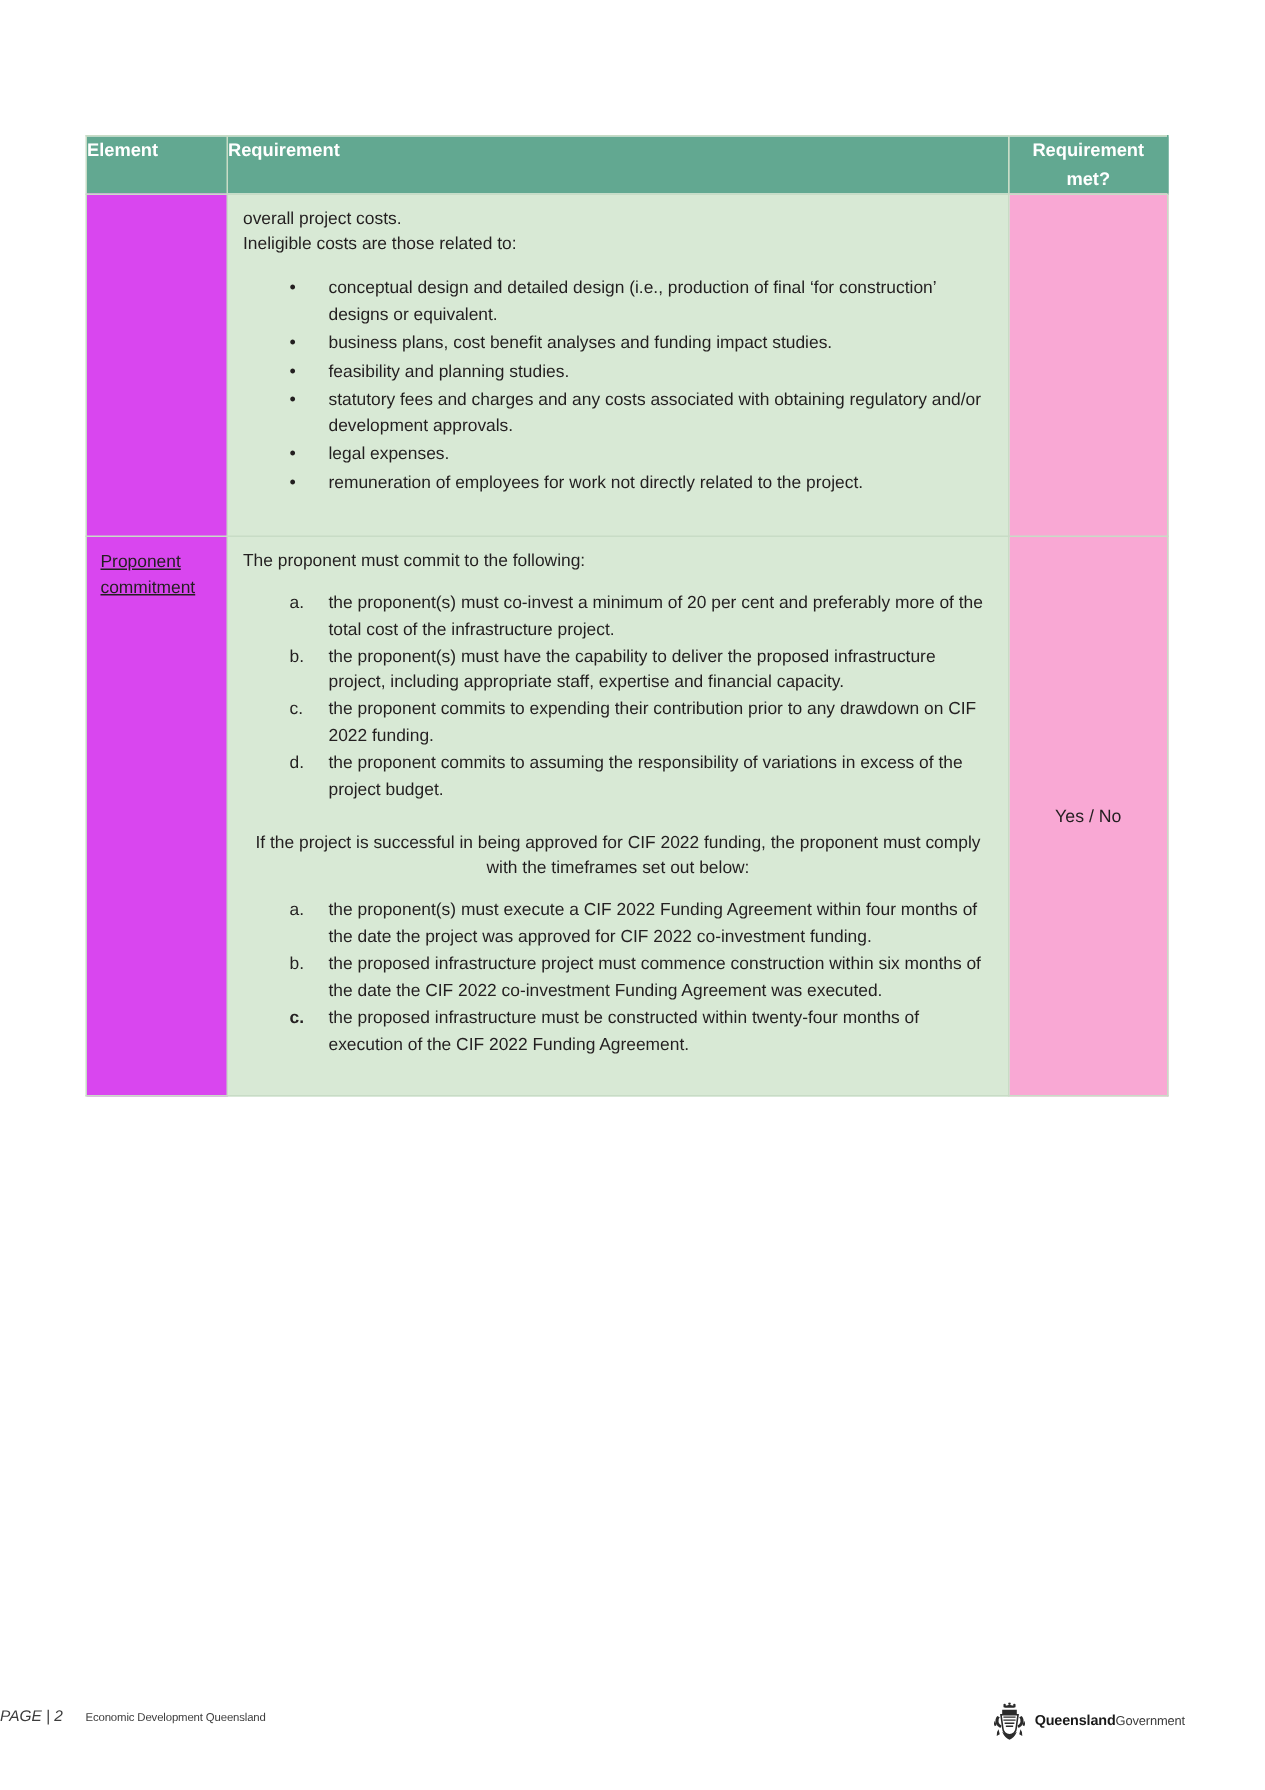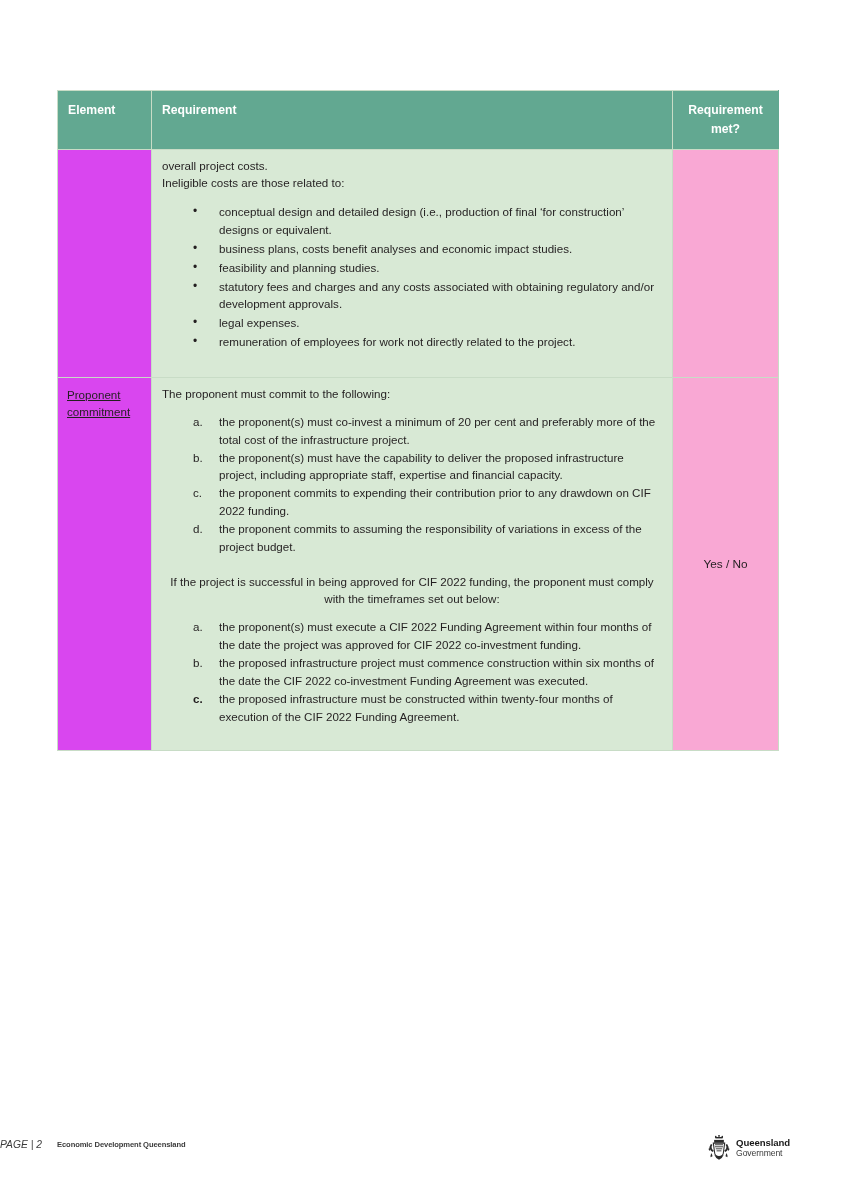--- a/index.html
+++ b/index.html
@@ -43,21 +43,21 @@
     table-layout: fixed;
     font-size: 11.6px;
     line-height: 1.54;
   }
   .req-table col.c-element { width: 94px; }
   .req-table col.c-req     { width: 521px; }
   .req-table col.c-met     { width: 106px; }
 
   .req-table th, .req-table td {
     vertical-align: top;
-    padding: 10px;
+    padding: 0;
     border: 1px solid #c8dcc6;
   }
 
   thead th {
     background: #62a891;
     color: #ffffff;
     font-weight: bold;
     font-size: 12.2px;
     text-align: left;
     padding: 8px 10px 9px 10px;
@@ -149,21 +149,21 @@
     left: 0;
     right: 0;
     top: 1136px;
     height: 34px;
   }
   .footer-left {
     position: absolute;
     left: 57px;
     top: 4px;
     font-size: 7.6px;
-    font-weight: bold;
+    font-weight: normal;
     letter-spacing: -0.1px;
     color: #3c3c3c;
     white-space: nowrap;
     text-align: right;
   }
   .footer-center {
     position: absolute;
     left: 0;
     right: 0;
     top: 3px;
@@ -179,21 +179,20 @@
     align-items: center;
     gap: 4px;
   }
   .crest {
     width: 26px;
     height: 26px;
     flex: 0 0 26px;
   }
   .logo-text {
     display: flex;
-    flex-direction: column;
     line-height: 1.08;
     color: #1a1a1a;
   }
   .logo-qld {
     font-size: 9.6px;
     font-weight: bold;
     letter-spacing: -0.1px;
   }
   .logo-gov {
     font-size: 8.6px;
@@ -223,21 +222,21 @@
     </thead>
     <tbody>
 
       <tr>
         <td class="cell-element"></td>
         <td class="cell-req">
           <p class="para lead-indent">overall project costs.</p>
           <p class="para">Ineligible costs are those related to:</p>
           <ul class="bullets">
             <li>conceptual design and detailed design (i.e., production of final ‘for construction’ designs or equivalent.</li>
-            <li>business plans, costs benefit analyses and economic impact studies.</li>
+            <li>business plans, cost benefit analyses and funding impact studies.</li>
             <li>feasibility and planning studies.</li>
             <li>statutory fees and charges and any costs associated with obtaining regulatory and/or development approvals.</li>
             <li>legal expenses.</li>
             <li>remuneration of employees for work not directly related to the project.</li>
           </ul>
         </td>
         <td class="cell-met"></td>
       </tr>
 
       <tr>

